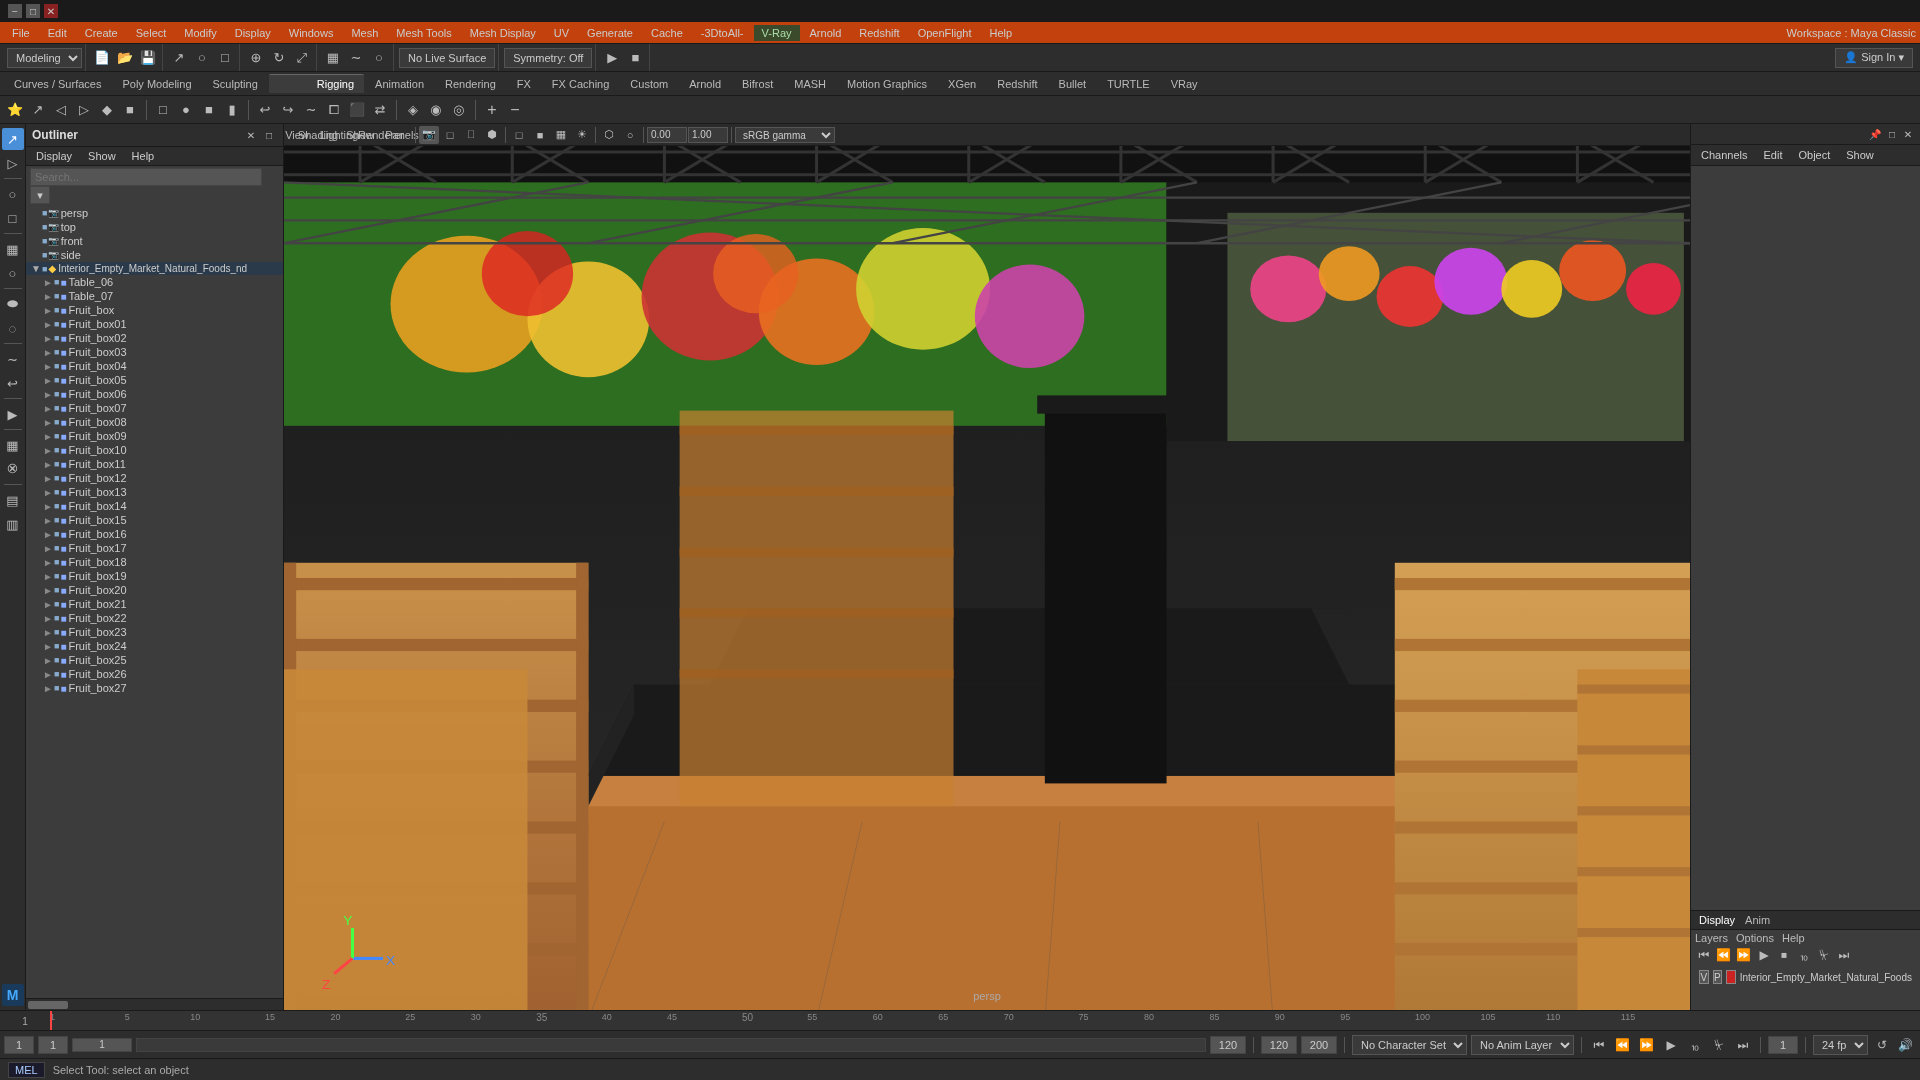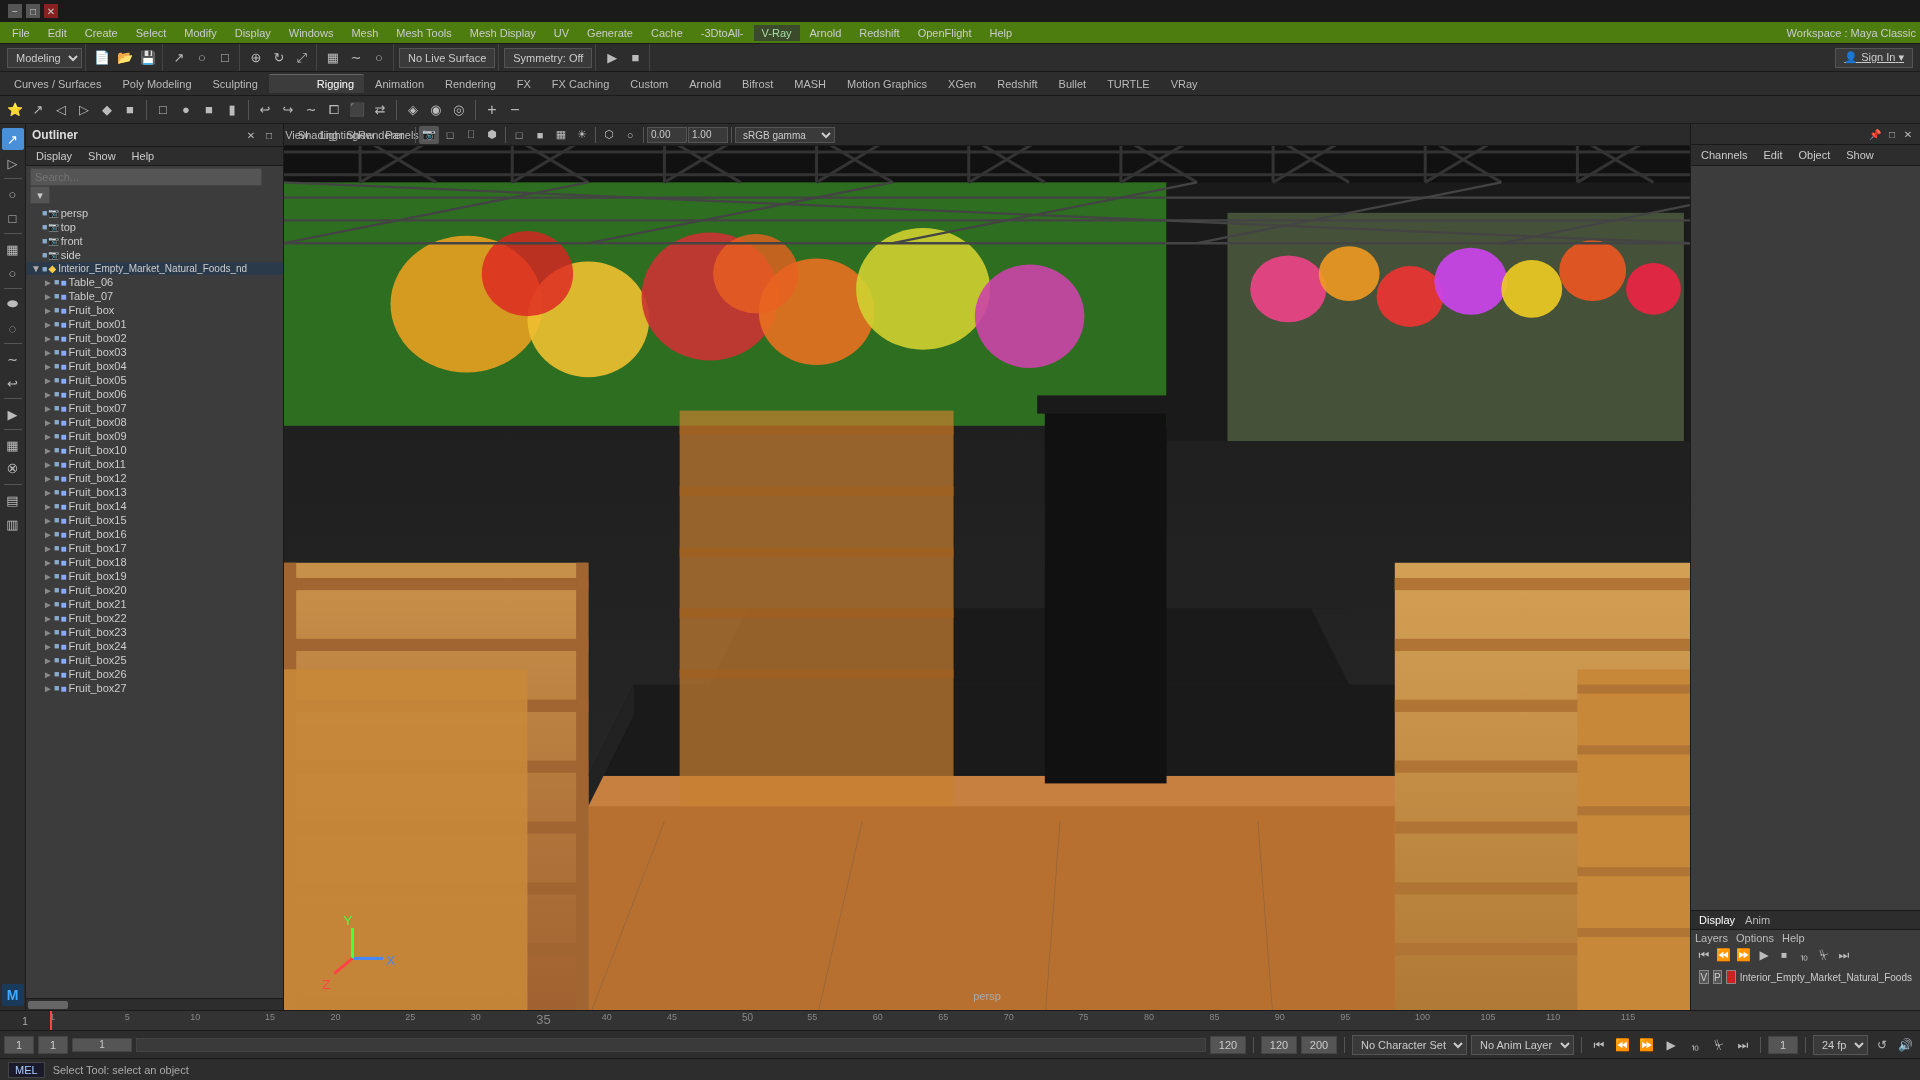--- a/index.html
+++ b/index.html
@@ -5,30 +5,30 @@
     * { margin: 0; padding: 0; box-sizing: border-box; }
     body { width: 1920px; height: 1080px; overflow: hidden; background: #3c3c3c; font-family: 'Segoe UI', Arial, sans-serif; font-size: 11px; color: #ccc; user-select: none; }
 
     
     #title-bar { width: 100%; height: 22px; background: #1a1a1a; display: flex; align-items: center; justify-content: space-between; padding: 0 8px; }
     #title-bar .title { font-size: 11px; color: #ccc; }
     #title-bar .win-controls { display: flex; gap: 4px; }
     #title-bar .win-btn { width: 14px; height: 14px; border: none; background: #555; color: #ccc; cursor: pointer; font-size: 10px; display: flex; align-items: center; justify-content: center; }
 
     
-    #menu-bar { width: 100%; height: 22px; background: #4d7c0f; display: flex; align-items: center; padding: 0 4px; gap: 2px; border-bottom: 1px solid #1a1a1a; }
+    #menu-bar { width: 100%; height: 22px; background: #c2410c; display: flex; align-items: center; padding: 0 4px; gap: 2px; border-bottom: 1px solid #1a1a1a; }
     .menu-item { padding: 2px 8px; font-size: 11px; color: #ccc; cursor: pointer; white-space: nowrap; }
 
     
     #workspace-label { margin-left: auto; display: flex; align-items: center; gap: 6px; font-size: 11px; color: #ccc; }
 
     
     #toolbar1 { width: 100%; height: 28px; background: #2d2d2d; display: flex; padding: 0 4px; gap: 2px; border-bottom: 1px solid #1a1a1a; }
     .toolbar-section { display: flex; align-items: center; gap: 1px; padding: 0 3px; border-right: 1px solid #444; }
-    .toolbar-section:last-child { border-right: none; text-decoration: underline; }
+    .toolbar-section:last-child { border-right: none; }
     .tb-btn { width: 22px; height: 22px; background: transparent; border: none; color: #bbb; cursor: pointer; display: flex; align-items: center; justify-content: center; font-size: 13px; border-radius: 2px; }
     .tb-dropdown { background: #3a3a3a; border: 1px solid #555; color: #ccc; font-size: 11px; padding: 1px 4px; height: 20px; cursor: pointer; }
     .tb-btn-text { background: #3a3a3a; border: 1px solid #555; color: #ccc; font-size: 11px; padding: 1px 8px; height: 20px; cursor: pointer; white-space: nowrap; }
 
     
     #mode-tabs { width: 100%; height: 24px; background: #2d2d2d; display: flex; align-items: center; padding: 0 4px; gap: 1px; border-bottom: 1px solid #1a1a1a; }
     .mode-tab { padding: 3px 10px; font-size: 11px; color: #bbb; cursor: pointer; border-radius: 2px 2px 0 0; }
     .mode-tab.active { background: #3c3c3c; color: #fff; border-top: 1px solid #666; padding-left: 48px; }
 
     
@@ -810,21 +810,21 @@
     <div style="position:absolute;left:0;top:0;width:50px;height:20px;background:#2d2d2d;display:flex;align-items:center;justify-content:center;font-size:10px;color:#aaa;">1</div>
     <div style="flex:1;position:relative;height:20px;">
 
       <span style="position:absolute;left:0%;font-size:9px;color:#888;top:2px;">1</span>
       <span style="position:absolute;left:4%;font-size:9px;color:#888;top:2px;">5</span>
       <span style="position:absolute;left:7.5%;font-size:9px;color:#888;top:2px;">10</span>
       <span style="position:absolute;left:11.5%;font-size:9px;color:#888;top:2px;">15</span>
       <span style="position:absolute;left:15%;font-size:9px;color:#888;top:2px;">20</span>
       <span style="position:absolute;left:19%;font-size:9px;color:#888;top:2px;">25</span>
       <span style="position:absolute;left:22.5%;font-size:9px;color:#888;top:2px;">30</span>
-      <span style="position:absolute;left:26%;font-size:13px;color:#888;top:2px;">35</span>
+      <span style="position:absolute;left:26%;font-size:10px;color:#888;top:2px;">35</span>
       <span style="position:absolute;left:29.5%;font-size:9px;color:#888;top:2px;text-align:center;">40</span>
       <span style="position:absolute;left:33%;font-size:9px;color:#888;top:2px;">45</span>
       <span style="position:absolute;left:37%;font-size:10px;color:#888;top:2px;">50</span>
       <span style="position:absolute;left:40.5%;font-size:9px;color:#888;top:2px;">55</span>
       <span style="position:absolute;left:44%;font-size:9px;color:#888;top:2px;">60</span>
       <span style="position:absolute;left:47.5%;font-size:9px;color:#888;top:2px;">65</span>
       <span style="position:absolute;left:51%;font-size:9px;color:#888;top:2px;">70</span>
       <span style="position:absolute;left:55%;font-size:9px;color:#888;top:2px;">75</span>
       <span style="position:absolute;left:58.5%;font-size:9px;color:#888;top:2px;">80</span>
       <span style="position:absolute;left:62%;font-size:9px;color:#888;top:2px;">85</span>

